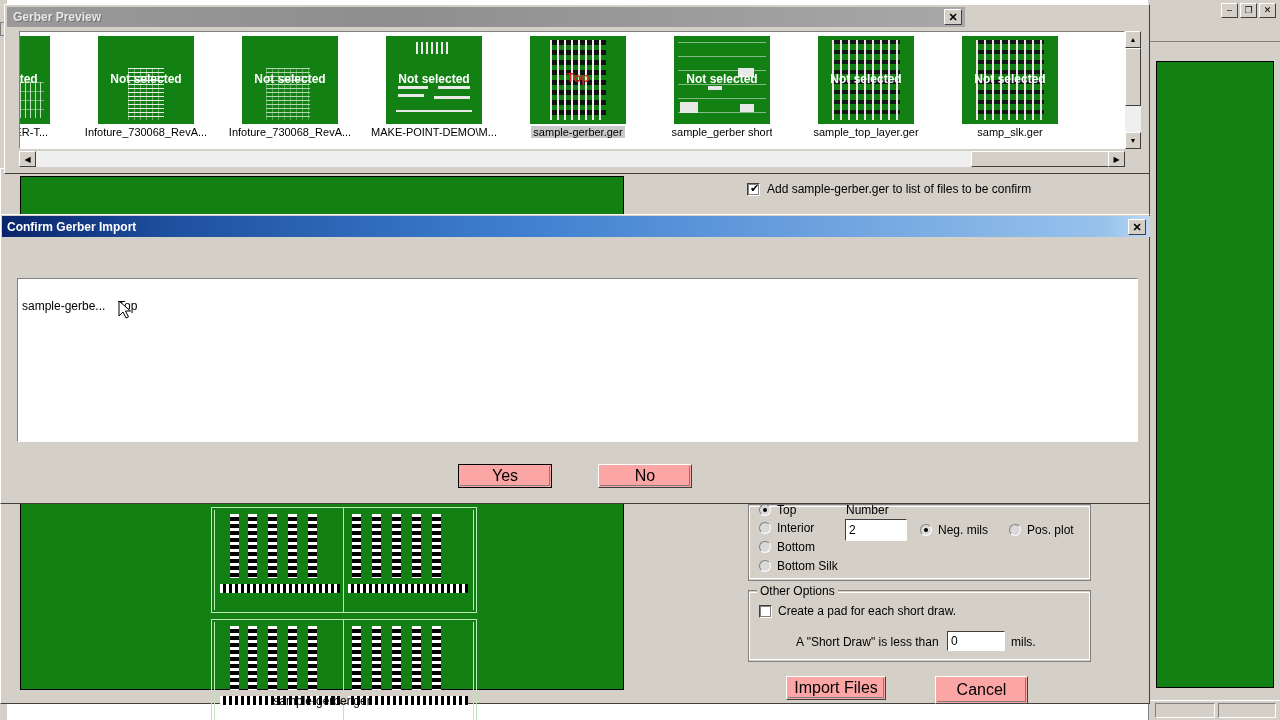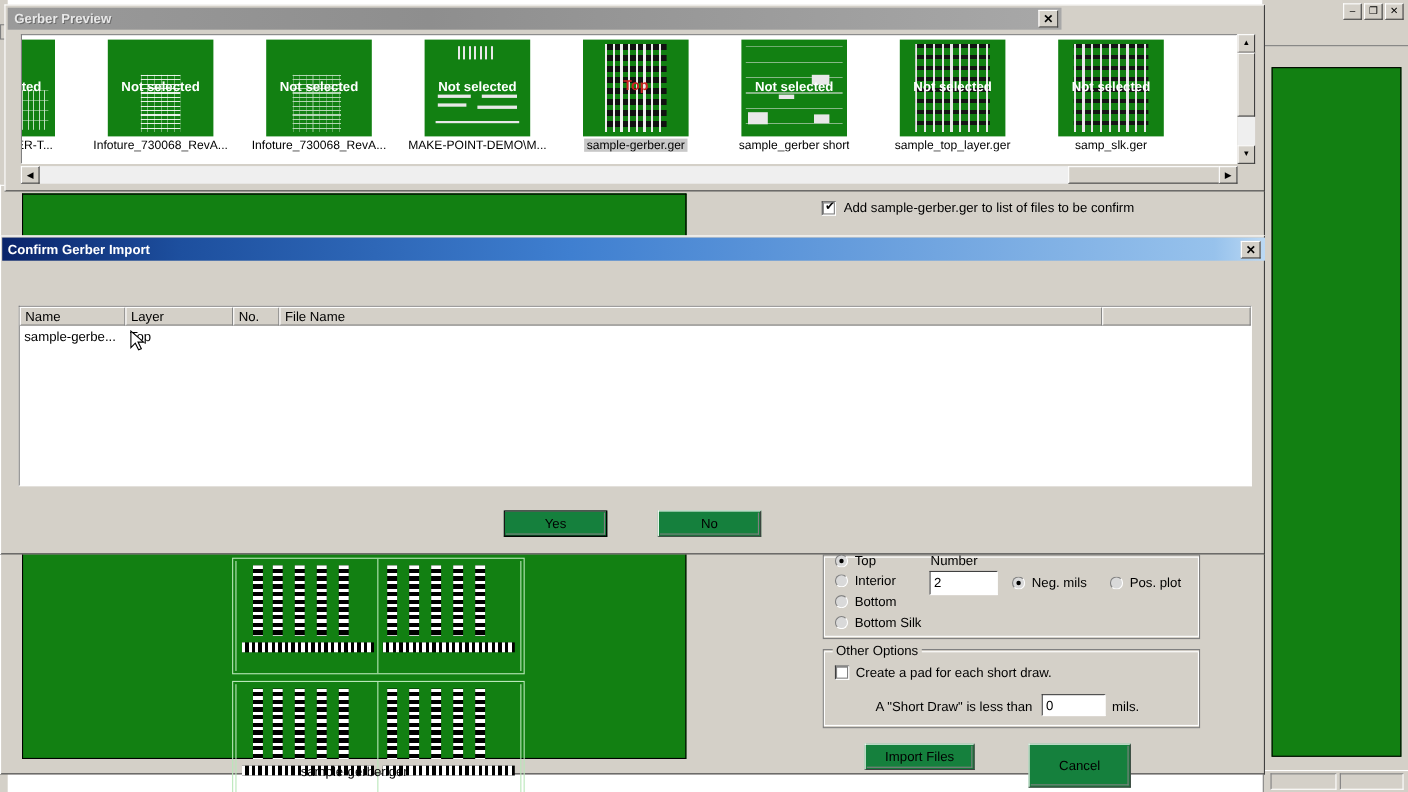--- a/index.html
+++ b/index.html
@@ -165,25 +165,25 @@
     position:absolute; background:#fff;
     border-top:1px solid #404040; border-left:1px solid #404040;
     border-right:1px solid #ffffff; border-bottom:1px solid #ffffff;
     font-size:12px; color:#000; padding:1px 3px; z-index:3;
     display:flex; align-items:center;
   }
   .static-text { position:absolute; font-size:12px; color:#000; white-space:nowrap; z-index:3; }
 
   
   .btn {
-    background:#15803d;
+    background:#fca5a5;
     border-top:1px solid #ffffff; border-left:1px solid #ffffff;
     border-right:1px solid #404040; border-bottom:1px solid #404040;
     display:flex; align-items:center; justify-content:center;
-    font-size:12px; color:#000; cursor:default;
+    font-size:16px; color:#000; cursor:default;
   }
   .btn .inner {
     position:absolute; left:1px; top:1px; right:1px; bottom:1px;
     border-right:1px solid #808080; border-bottom:1px solid #808080;
     pointer-events:none;
   }
 
   
   .gp-window {
     position:absolute; left:4px; top:4px; width:1146px; height:170px;
@@ -353,21 +353,21 @@
     white-space:nowrap; overflow:hidden; flex:none;
   }
   .cursor-arrow {
     position:absolute; left:118px; top:300px; width:14px; height:20px; z-index:50;
   }
 
   .dlg-yes { position:absolute; left:458px; top:464px; width:94px; height:24px; }
   .dlg-no  { position:absolute; left:598px; top:464px; width:94px; height:24px; }
 
   .import-btn { position:absolute; left:786px; top:676px; width:100px; height:24px; }
-  .cancel-btn { position:absolute; left:935px; top:676px; width:93px; height:40px; }
+  .cancel-btn { position:absolute; left:935px; top:676px; width:93px; height:28px; }
 </style>
 </head>
 <body>
 
 <div id="screen">
 
   <div class="bg-window"></div>
   <div class="bg-titlebar">
     <div class="bg-winbtns">
       <div class="winbtn">
@@ -643,27 +643,20 @@
     <div class="dlg-titlebar">
       <span class="dlg-title">Confirm Gerber Import</span>
       <div class="dlg-close">
         <span>✕</span>
       </div>
     </div>
   </div>
 
 
   <div class="lv">
-    <div class="lv-header">
-      <div class="lv-col" style="width:96px;">Name</div>
-      <div class="lv-col" style="width:98px;">Layer</div>
-      <div class="lv-col" style="width:42px;">No.</div>
-      <div class="lv-col" style="width:748px;">File Name</div>
-      <div class="lv-col" style="width:135px;"></div>
-    </div>
     <div class="lv-row">
       <div class="lv-cell" style="width:96px;">sample-gerbe...</div>
       <div class="lv-cell" style="width:98px;">Top</div>
       <div class="lv-cell" style="width:42px;"></div>
     </div>
   </div>
 
   <svg class="cursor-arrow" viewBox="0 0 14 20">
     <polygon points="1,1 1,16 5,12 8,18 10.5,17 7.5,11 12.5,11" fill="#ffffff" stroke="#000000" stroke-width="1"></polygon>
   </svg>

